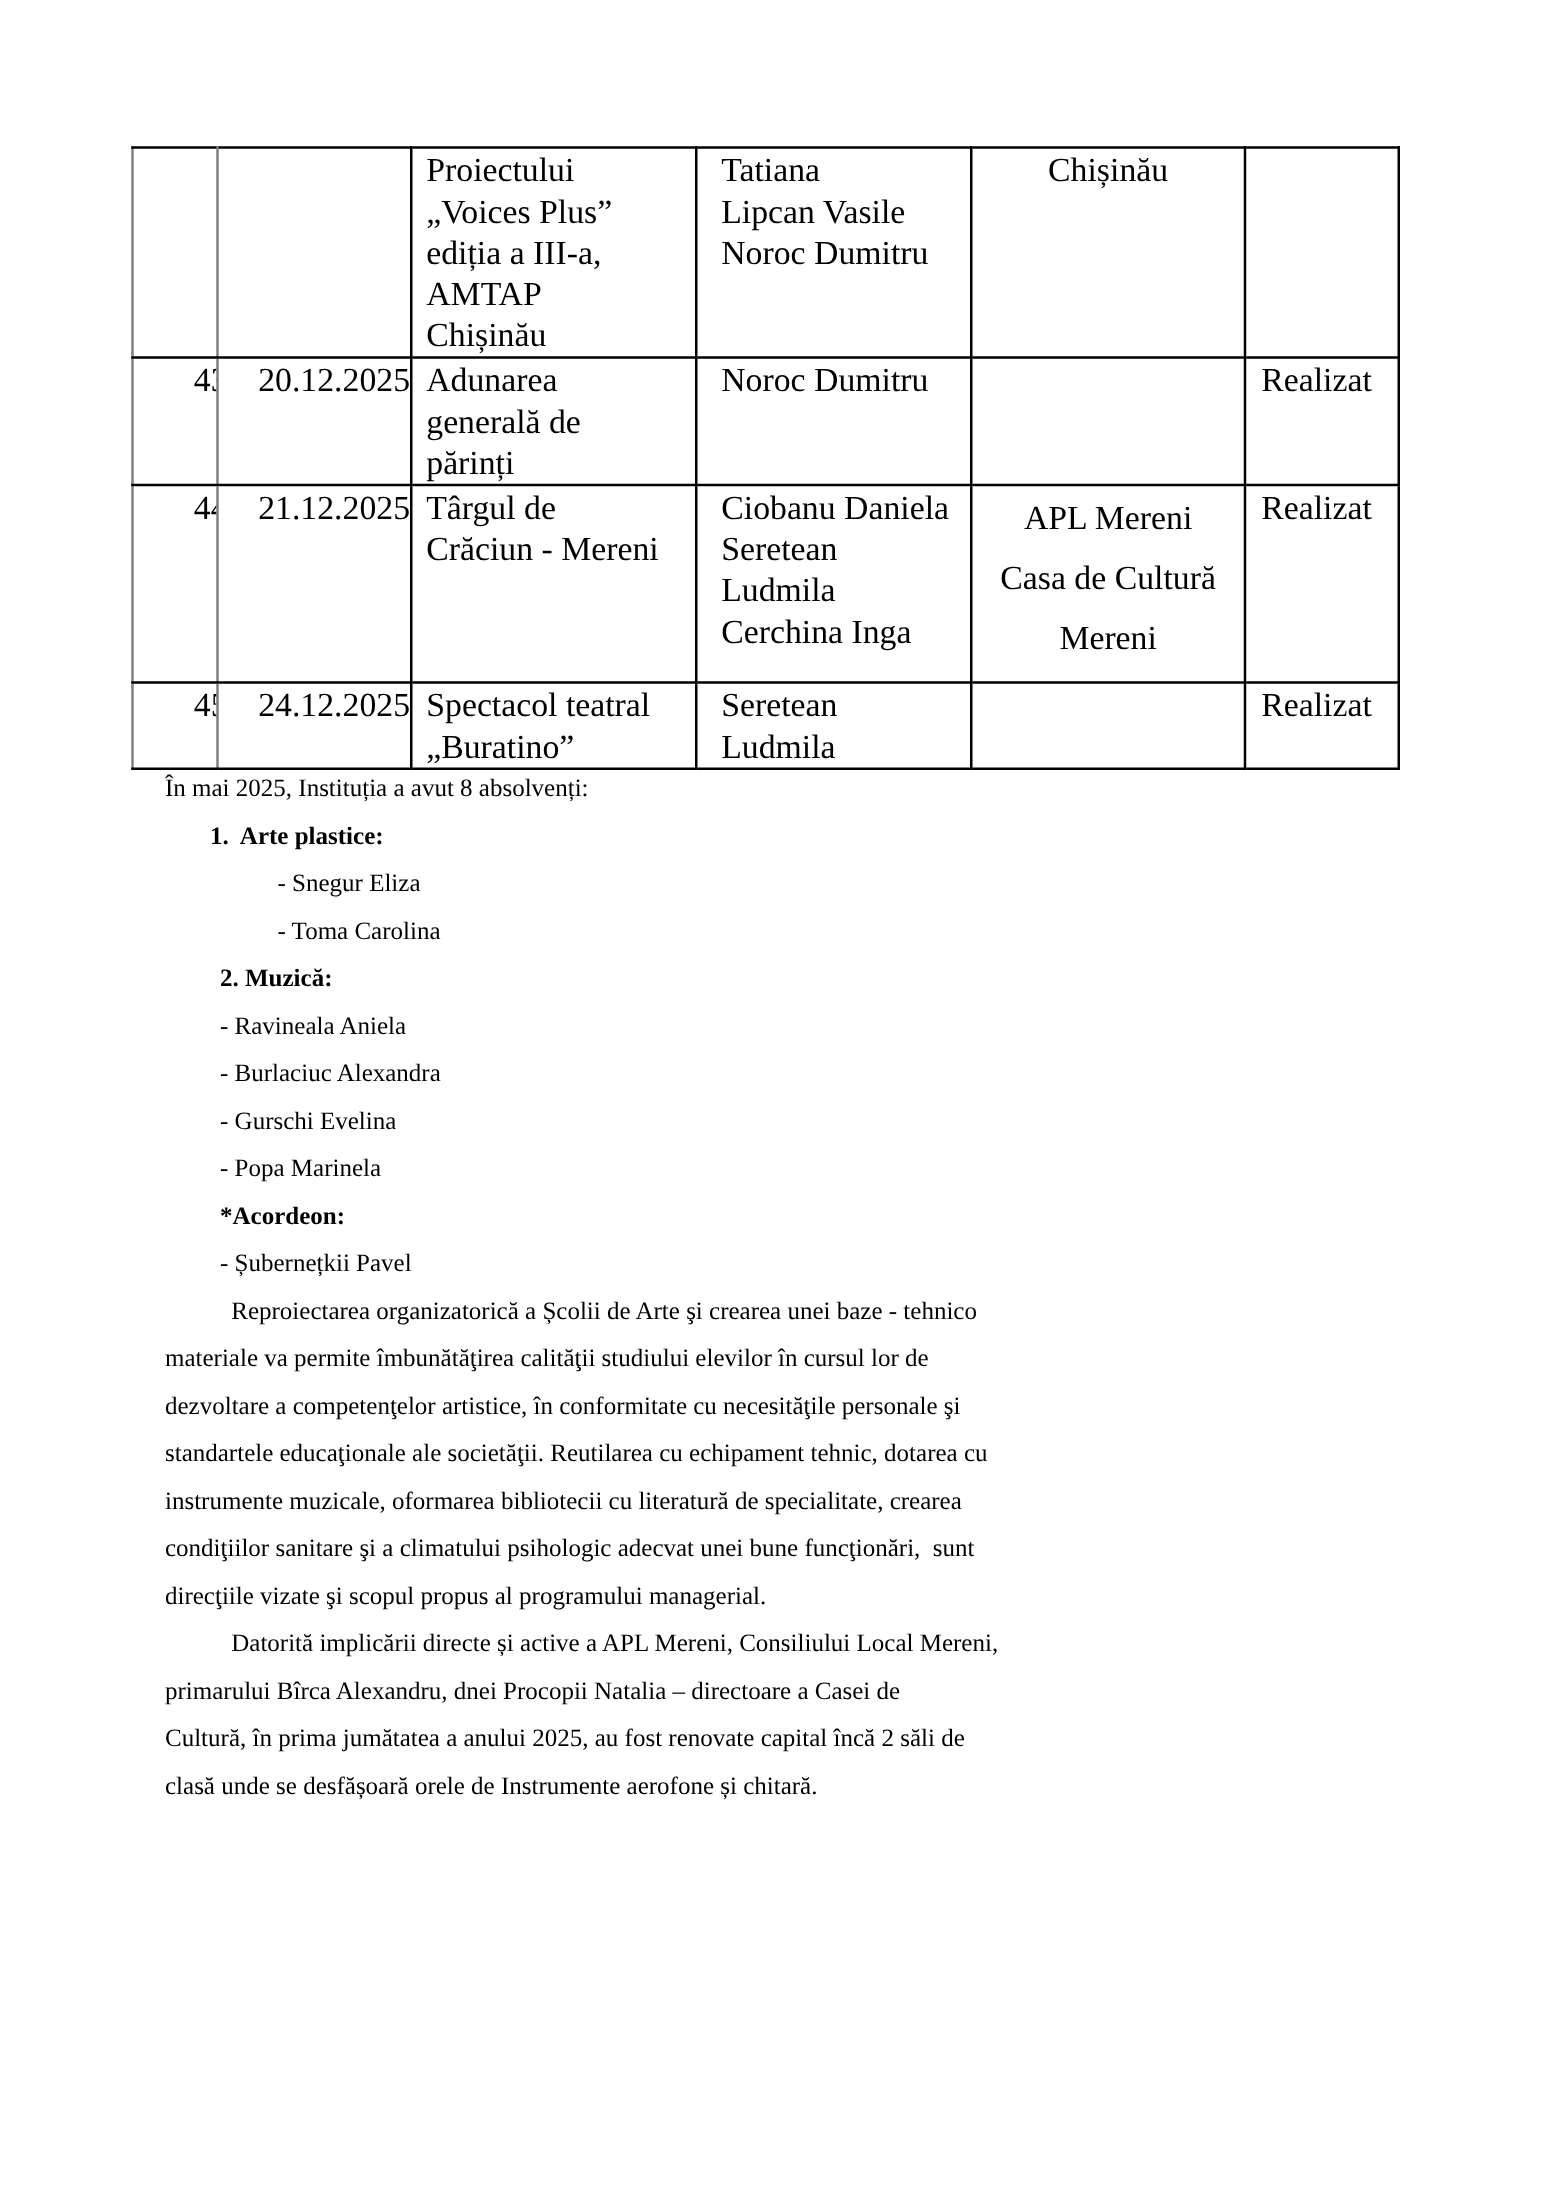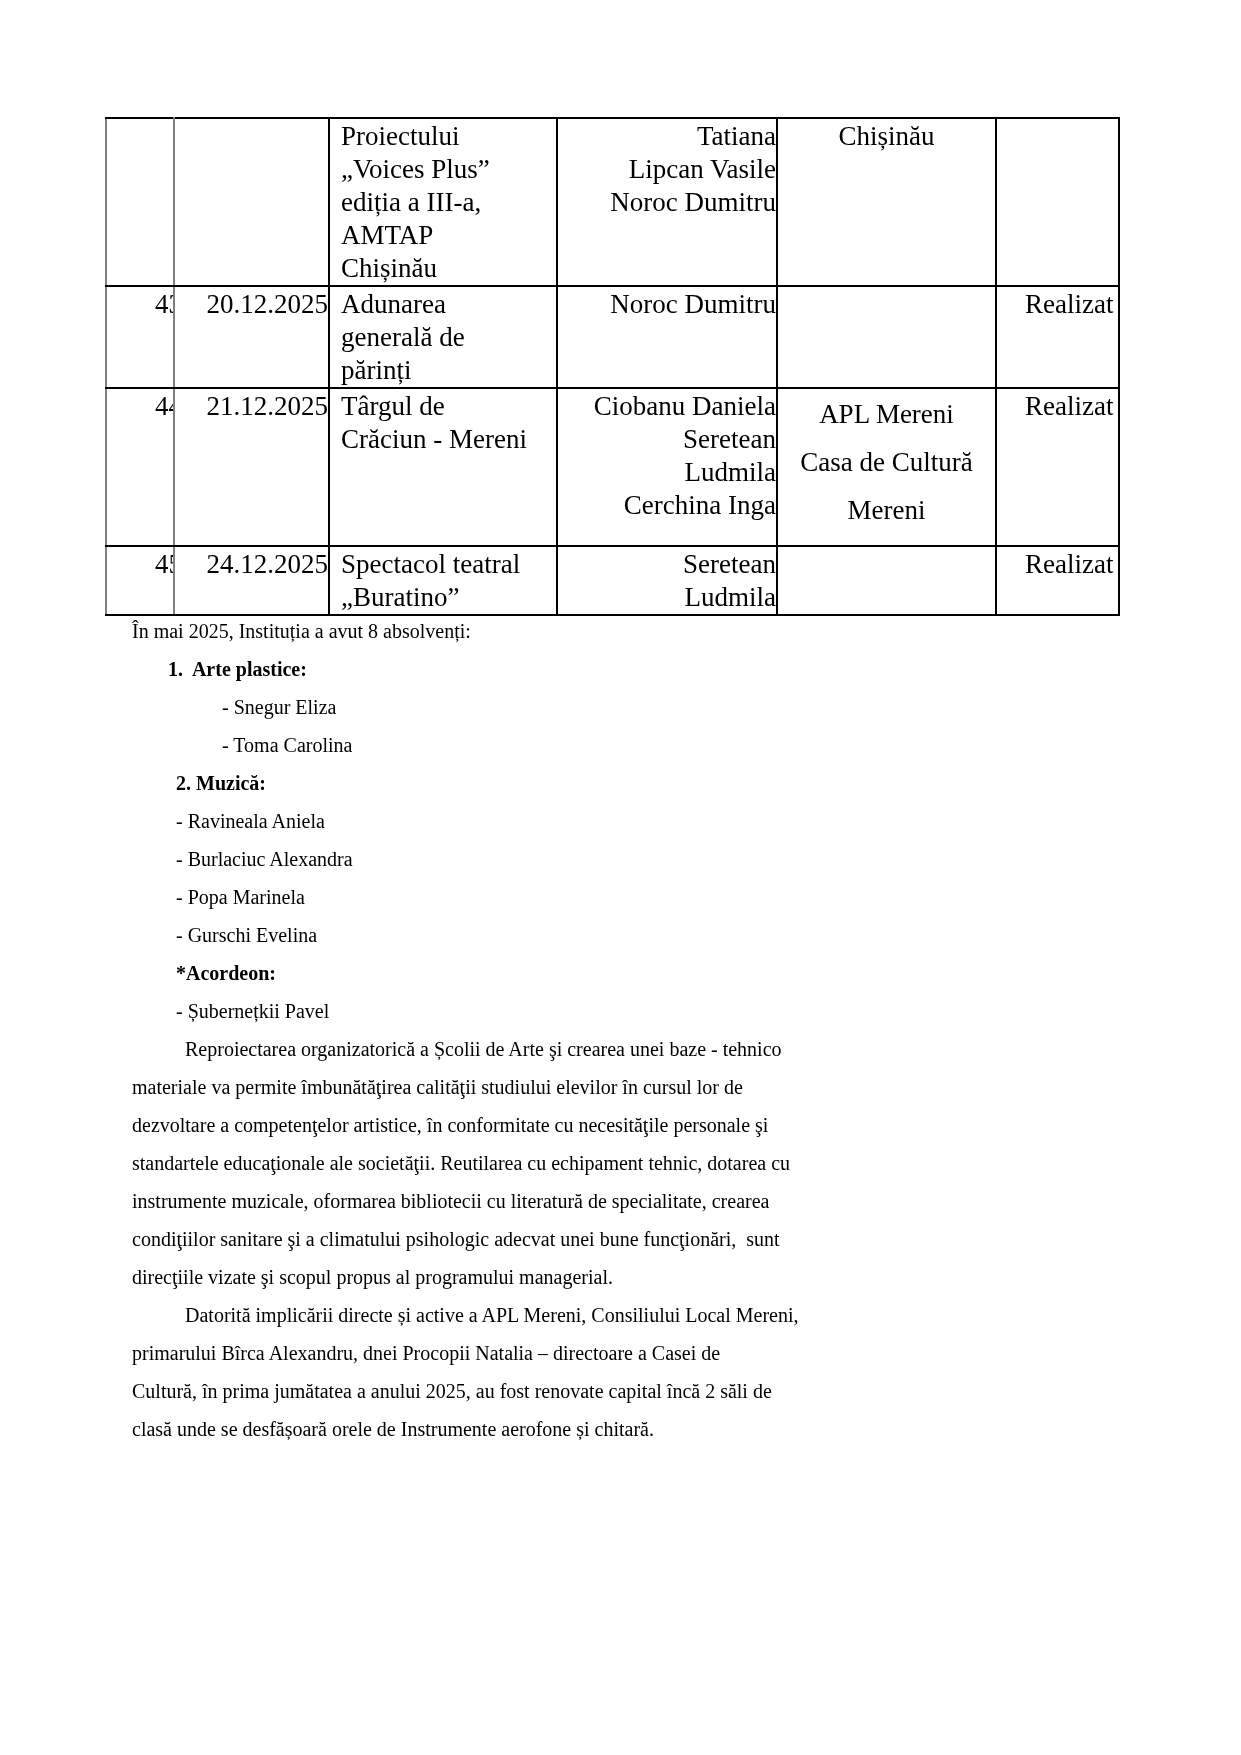--- a/index.html
+++ b/index.html
@@ -25,23 +25,23 @@
     overflow:hidden;
   }
   .report-table td.c0{border-left-color:#808080;border-right-color:#808080;}
   .report-table tr.r1{height:168px;}
   .report-table tr.r2{height:96px;}
   .report-table tr.r3{height:158px;}
   .report-table tr.r4{height:69px;}
   .cell{white-space:pre-line;}
   td.c1 .cell{padding-left:7px;text-align:right;}
   td.c2 .cell{padding-left:11px;}
-  td.c3 .cell{padding-left:5px;text-align:right;}
+  td.c3 .cell{padding-left:19px;}
   td.c4 .cell{text-align:center;}
-  td.c5 .cell{padding-left:28px;}
+  td.c5 .cell{padding-left:12px;}
   tr.r3 td.c4 .cell{line-height:48px;}
   .numclip{text-align:right;overflow:hidden;}
   .numclip span{display:inline-block;margin-right:-9px;}
   
   .bodytext{
     position:absolute;left:132px;top:612px;width:1040px;
     font-size:20px;line-height:38px;
   }
   .b{font-weight:bold;}
   .in36{padding-left:36px;}
@@ -164,22 +164,22 @@
   </table>
 
   <div class="bodytext">
     <div>În mai 2025, Instituția a avut 8 absolvenți:</div>
     <div class="b in36">1.&nbsp; Arte plastice:</div>
     <div class="in90">- Snegur Eliza</div>
     <div class="in90">- Toma Carolina</div>
     <div class="b in44">2. Muzică:</div>
     <div class="in44">- Ravineala Aniela</div>
     <div class="in44">- Burlaciuc Alexandra</div>
+    <div class="in44">- Gurschi Evelina</div>
     <div class="in44">- Popa Marinela</div>
-    <div class="in44">- Gurschi Evelina</div>
     <div class="b in44">*Acordeon:</div>
     <div class="in44">- Șubernețkii Pavel</div>
     <div class="para">Reproiectarea organizatorică a Școlii de Arte şi crearea unei baze - tehnico
 materiale va permite îmbunătăţirea calităţii studiului elevilor în cursul lor de
 dezvoltare a competenţelor artistice, în conformitate cu necesităţile personale şi
 standartele educaţionale ale societăţii. Reutilarea cu echipament tehnic, dotarea cu
 instrumente muzicale, oformarea bibliotecii cu literatură de specialitate, crearea
 condiţiilor sanitare şi a climatului psihologic adecvat unei bune funcţionări,&nbsp; sunt
 direcţiile vizate şi scopul propus al programului managerial.</div>
     <div class="para">Datorită implicării directe și active a APL Mereni, Consiliului Local Mereni,

